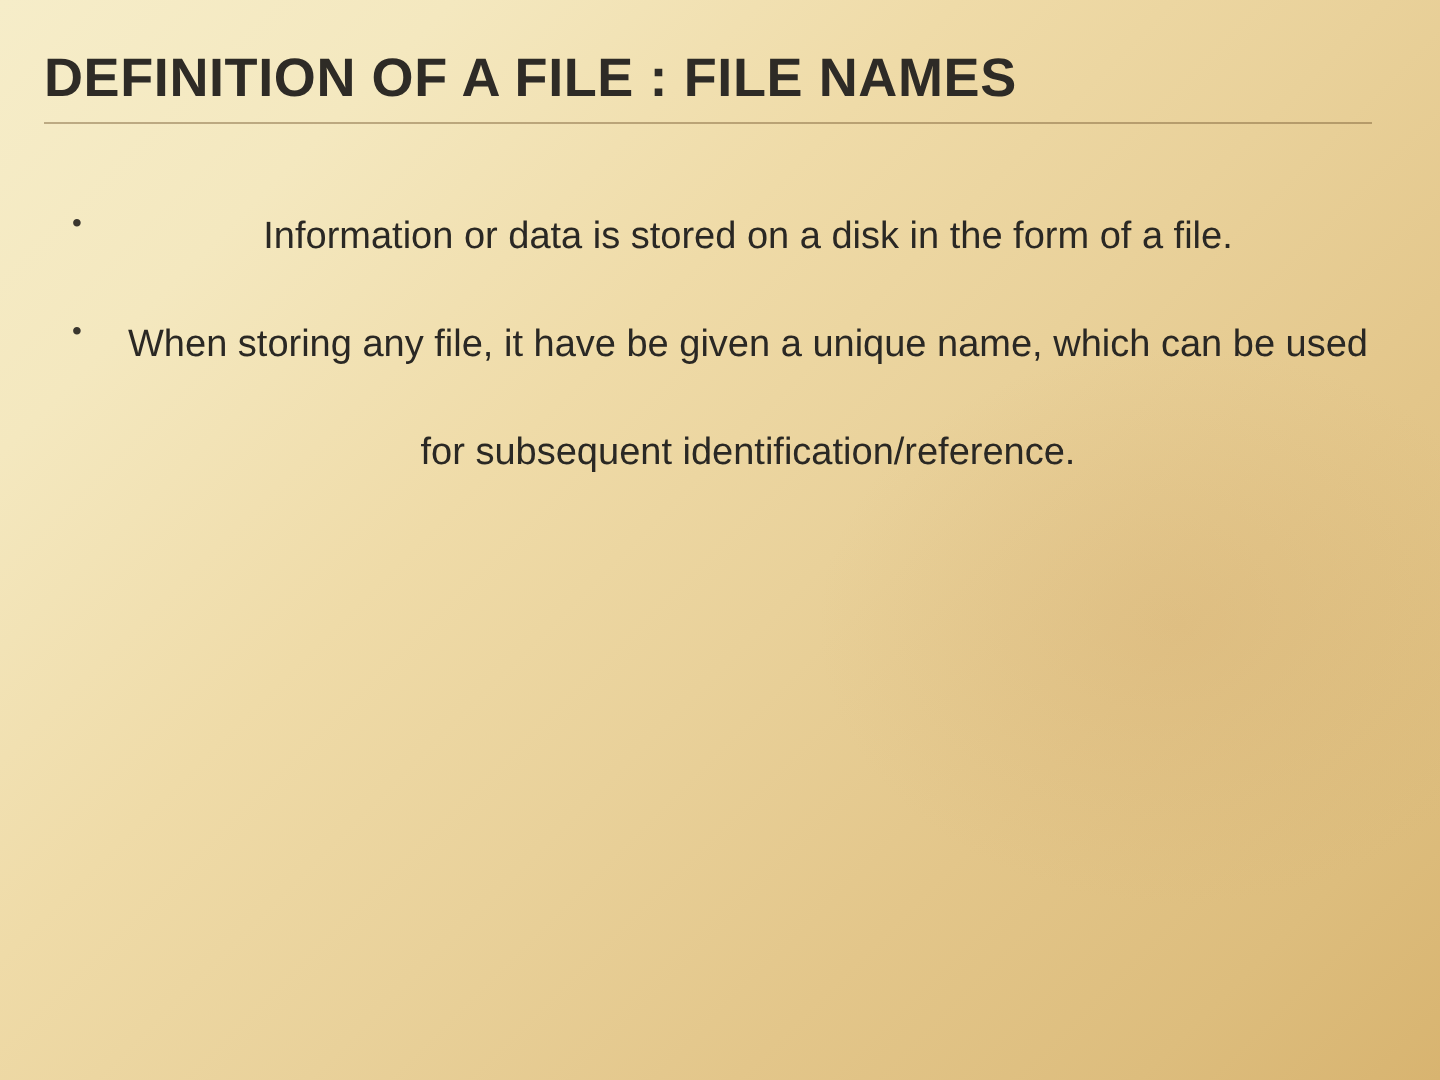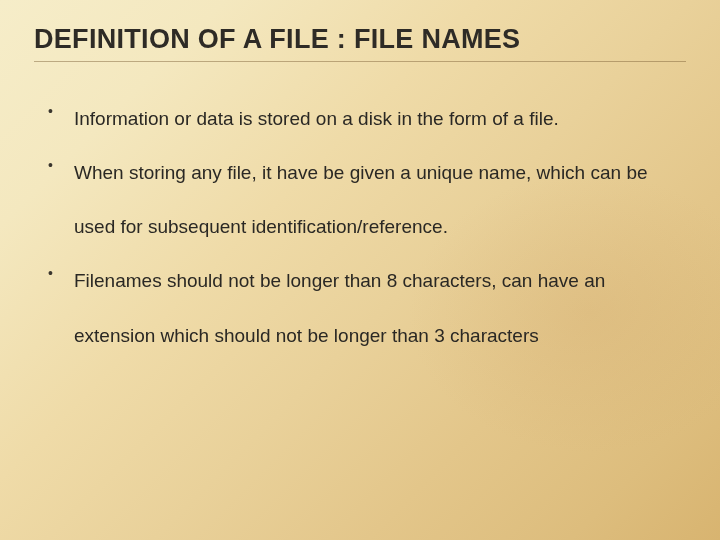--- a/index.html
+++ b/index.html
@@ -7,21 +7,21 @@
     padding: 0;
     width: 720px;
     height: 540px;
     overflow: hidden;
     font-family: Arial, Helvetica, sans-serif;
   }
   .slide {
     width: 720px;
     height: 540px;
     box-sizing: border-box;
-    padding: 24px 34px 0 34px;
+    padding: 24px 34px 0 22px;
     background:
       radial-gradient(ellipse 260px 200px at 82% 58%, rgba(210,170,110,0.28), rgba(210,170,110,0) 70%),
       linear-gradient(135deg,
         #f6edc9 0%,
         #f4e8bf 18%,
         #efdba8 38%,
         #e9d19a 55%,
         #e3c68a 72%,
         #ddbd7d 88%,
         #d8b470 100%);
@@ -35,20 +35,21 @@
     font-family: "Arial Narrow", Arial, sans-serif;
     font-stretch: condensed;
     padding-bottom: 6px;
     border-bottom: 1px solid rgba(120,90,50,0.45);
     margin-bottom: 30px;
   }
   ul.bullets {
     list-style: none;
     margin: 0;
     padding: 0 0 0 6px;
+    text-align: center;
   }
   ul.bullets > li {
     position: relative;
     padding-left: 34px;
     font-size: 19px;
     line-height: 2.85;
     color: #2a2824;
   }
   ul.bullets > li::before {
     content: "•";
@@ -60,15 +61,14 @@
   }
 </style>
 </head>
 <body>
 
 <div class="slide">
   <div class="title">DEFINITION OF A FILE : FILE NAMES</div>
   <ul class="bullets">
     <li>Information or data is stored on a disk in the form of a file.</li>
     <li>When storing any file, it have be given a unique name, which can be used for subsequent identification/reference.</li>
-    <li>Filenames should not be longer than 8 characters, can have an extension which should not be longer than 3 characters</li>
   </ul>
 </div>
 
 </body></html>

